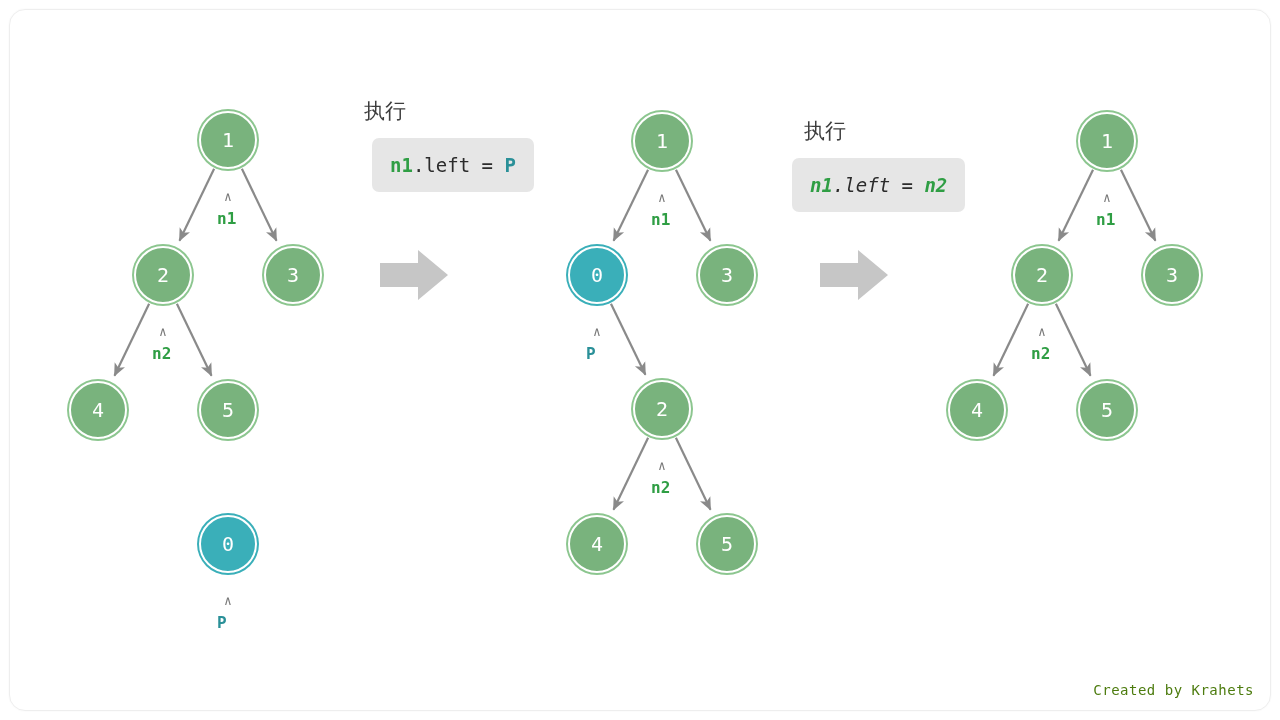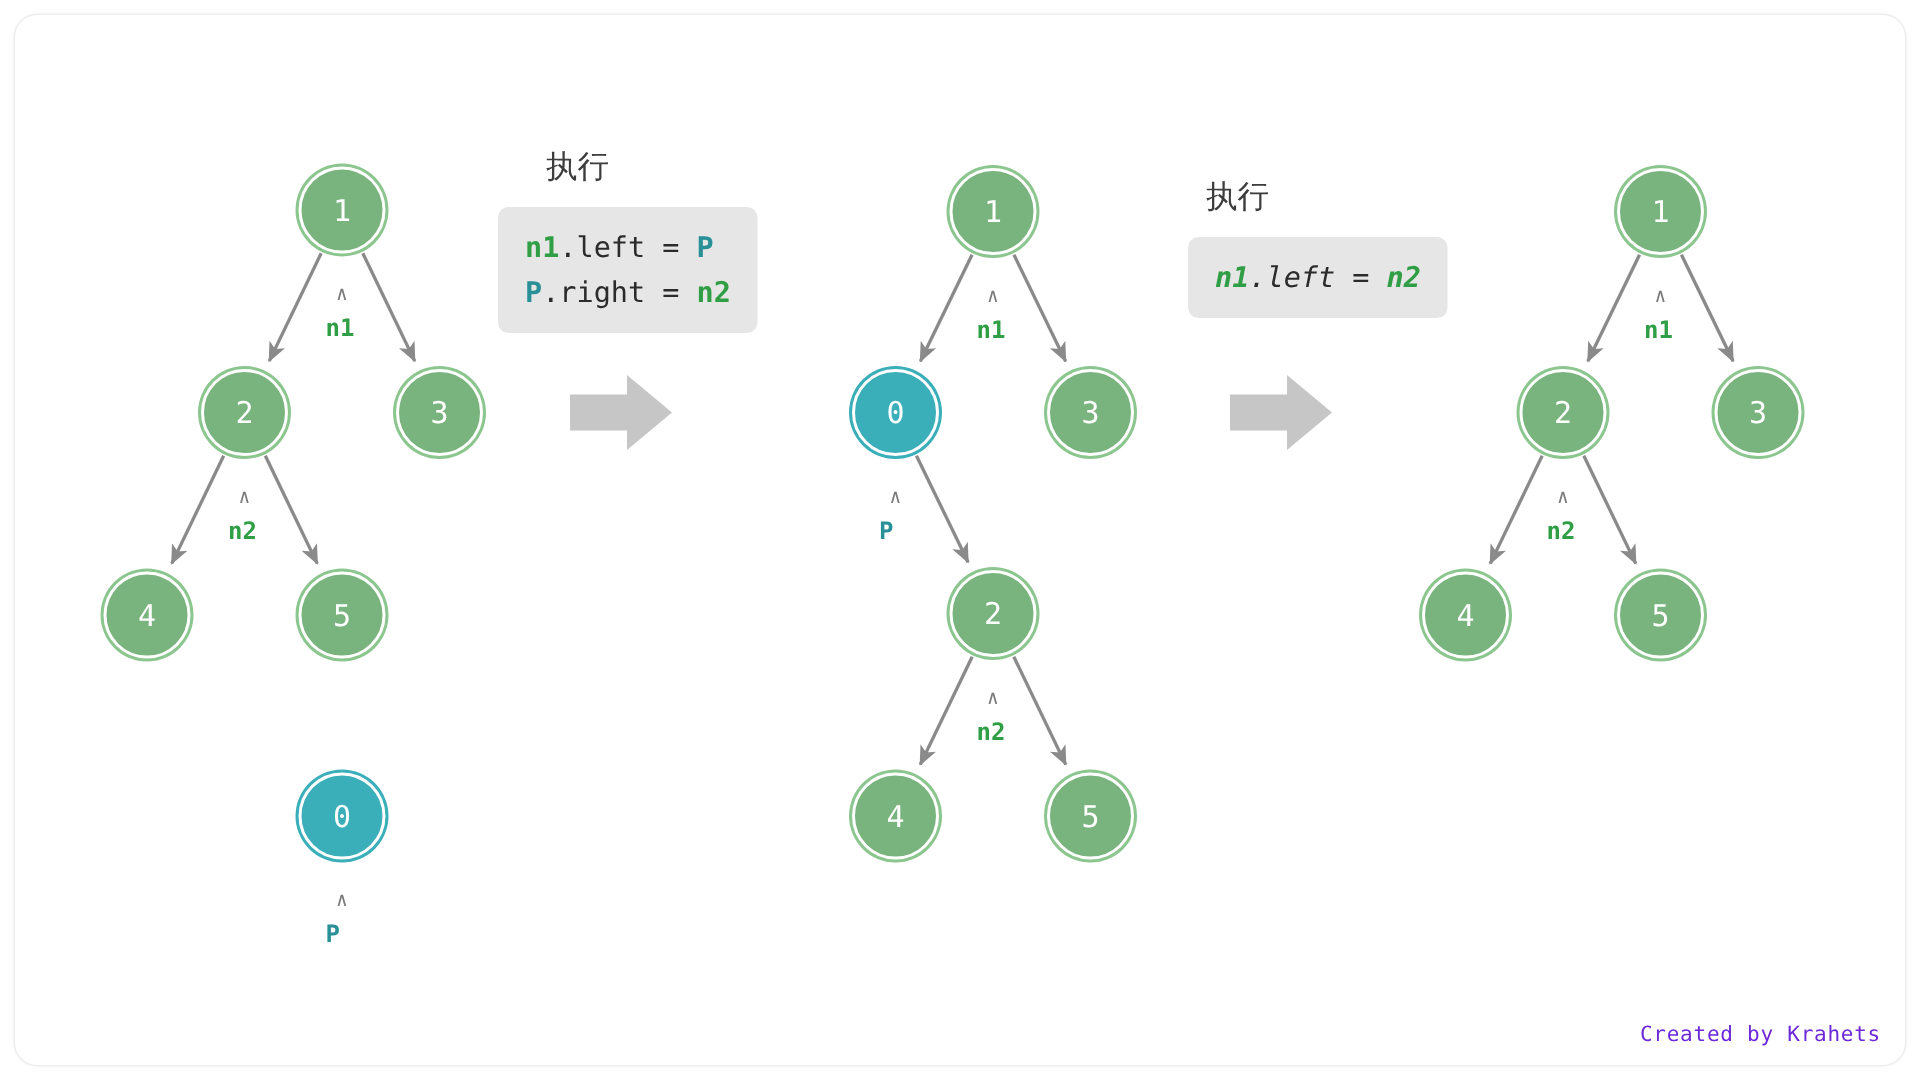--- a/index.html
+++ b/index.html
@@ -109,21 +109,21 @@
   }
   .code-box .tok-n  { color: #2f9e44; font-weight: bold; }
   .code-box .tok-p  { color: #2a9098; font-weight: bold; }
   .code-box .tok-plain { color: #2b2b2b; }
 
   
   #credit {
     position: absolute;
     right: 26px;
     bottom: 22px;
-    color: #6d28d9;
+    color: #4d7c0f;
     font-family: "DejaVu Sans Mono", "Liberation Mono", monospace;
     font-size: 14px;
     letter-spacing: 0.5px;
     user-select: none;
   }
 </style>
 </head>
 <body>
 
 <div id="canvas">
@@ -175,21 +175,21 @@
       <div class="node green" style="left: 633px; top: 380px;">2</div>
       <div class="node green" style="left: 568px; top: 515px;">4</div>
       <div class="node green" style="left: 698px; top: 515px;">5</div>
       <div class="caret" style="left: 658px; top: 191px;">∧</div>
       <div class="ptr-label green" style="left: 651px; top: 212px;">n1</div>
       <div class="caret" style="left: 593px; top: 325px;">∧</div>
       <div class="ptr-label teal" style="left: 586px; top: 346px;">P</div>
       <div class="caret" style="left: 658px; top: 459px;">∧</div>
       <div class="ptr-label green" style="left: 651px; top: 480px;">n2</div>
       <div class="exec-label" style="left: 364px; top: 101px;">执行</div>
-      <div class="code-box" style="left: 332px; top: 138px;"><div><span class="tok-n">n1</span><span class="tok-plain">.left = </span><span class="tok-p">P</span></div><div><span class="tok-p">P</span><span class="tok-plain">.right = </span><span class="tok-n">n2</span></div></div>
+      <div class="code-box" style="left: 372px; top: 138px;"><div><span class="tok-n">n1</span><span class="tok-plain">.left = </span><span class="tok-p">P</span></div></div>
       <div class="node green" style="left: 1078px; top: 112px;">1</div>
       <div class="node green" style="left: 1013px; top: 246px;">2</div>
       <div class="node green" style="left: 1143px; top: 246px;">3</div>
       <div class="node green" style="left: 948px; top: 381px;">4</div>
       <div class="node green" style="left: 1078px; top: 381px;">5</div>
       <div class="caret" style="left: 1103px; top: 191px;">∧</div>
       <div class="ptr-label green" style="left: 1096px; top: 212px;">n1</div>
       <div class="caret" style="left: 1038px; top: 325px;">∧</div>
       <div class="ptr-label green" style="left: 1031px; top: 346px;">n2</div>
       <div class="exec-label" style="left: 804px; top: 121px;">执行</div>

